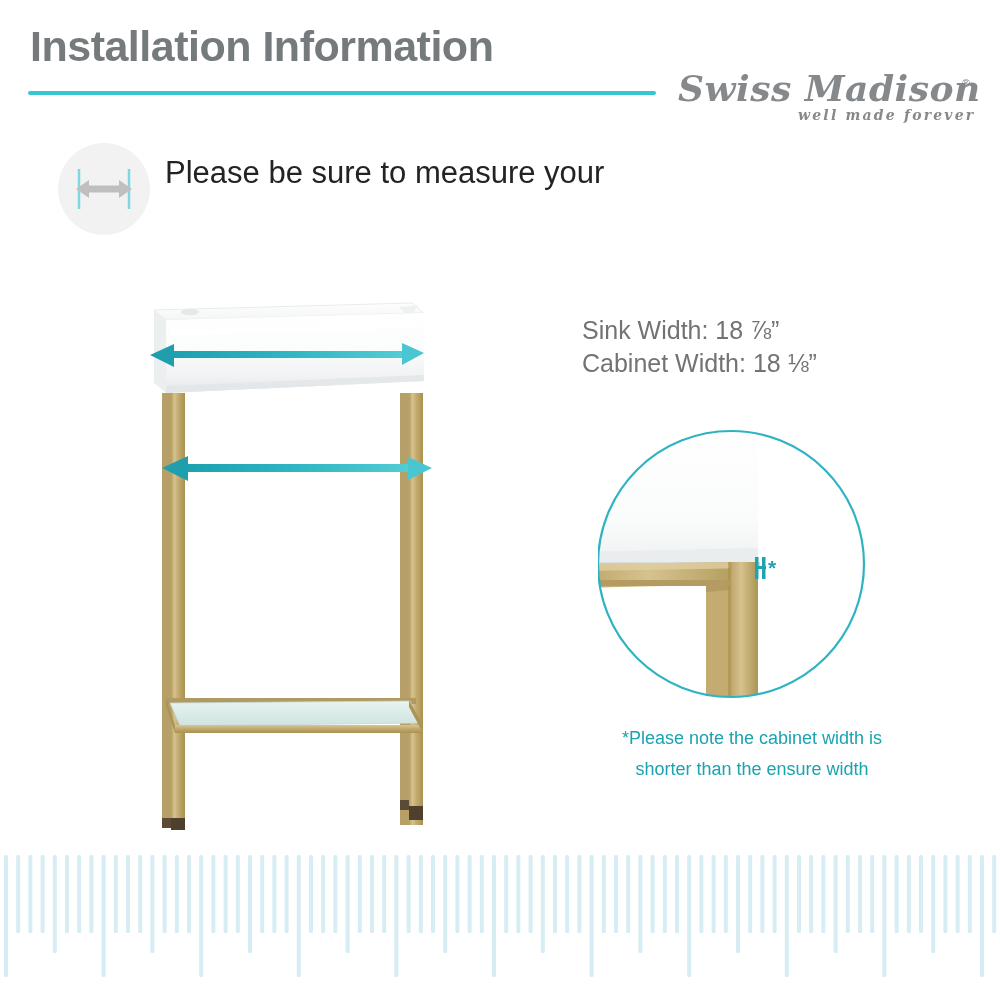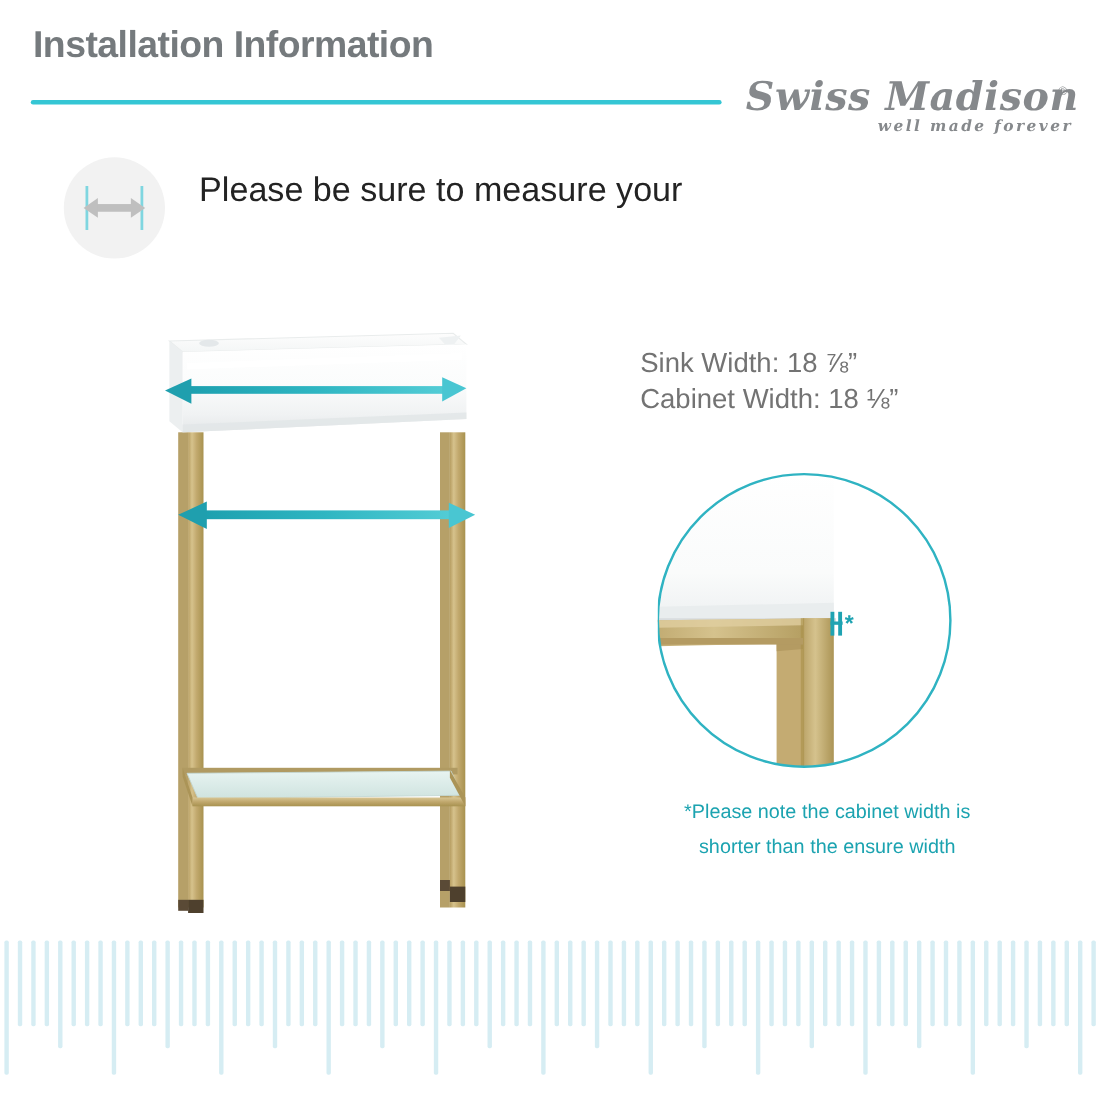--- a/index.html
+++ b/index.html
@@ -16,21 +16,21 @@
     height: 1000px;
     background: #ffffff;
     overflow: hidden;
   }
 
   
   #header-title {
     position: absolute;
     left: 30px;
     top: 22px;
-    font-size: 34px;
+    font-size: 43px;
     font-weight: bold;
     color: #757a7d;
     letter-spacing: -0.5px;
     white-space: nowrap;
   }
   #title-rule {
     position: absolute;
     left: 28px;
     top: 91px;
     width: 628px;
@@ -95,21 +95,21 @@
   #measure-text {
     position: absolute;
     left: 165px;
     top: 152px;
     width: 560px;
     font-size: 31px;
     line-height: 42px;
     font-weight: 300;
     color: #232323;
   }
-  #measure-text div { white-space: nowrap; margin-left: 16px; }
+  #measure-text div { white-space: nowrap; }
 
   
   #dims {
     position: absolute;
     left: 582px;
     top: 314px;
     font-size: 25px;
     line-height: 33px;
     color: #737373;
     font-weight: 400;

